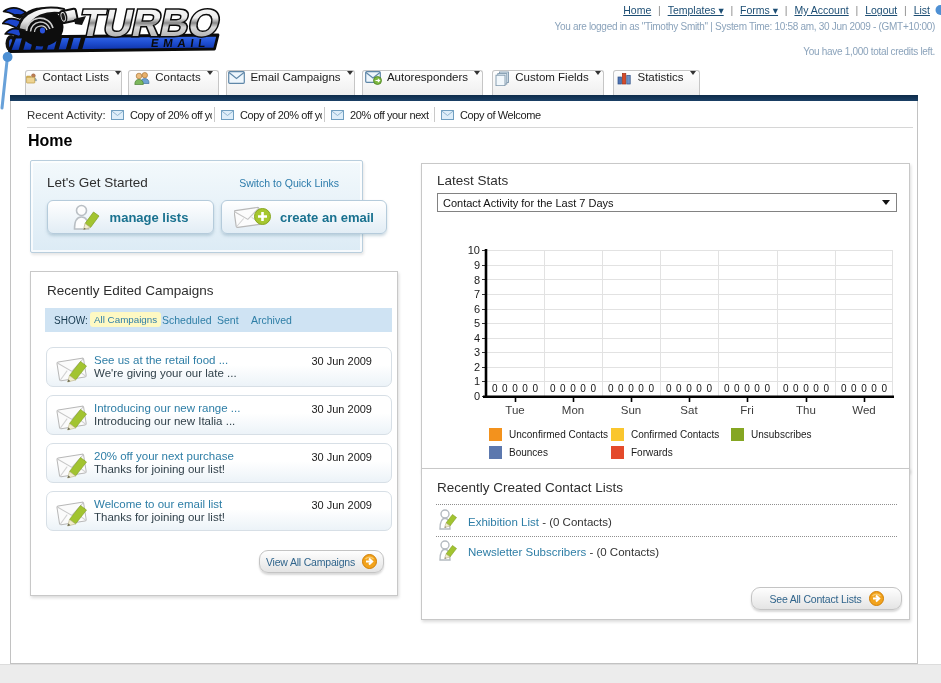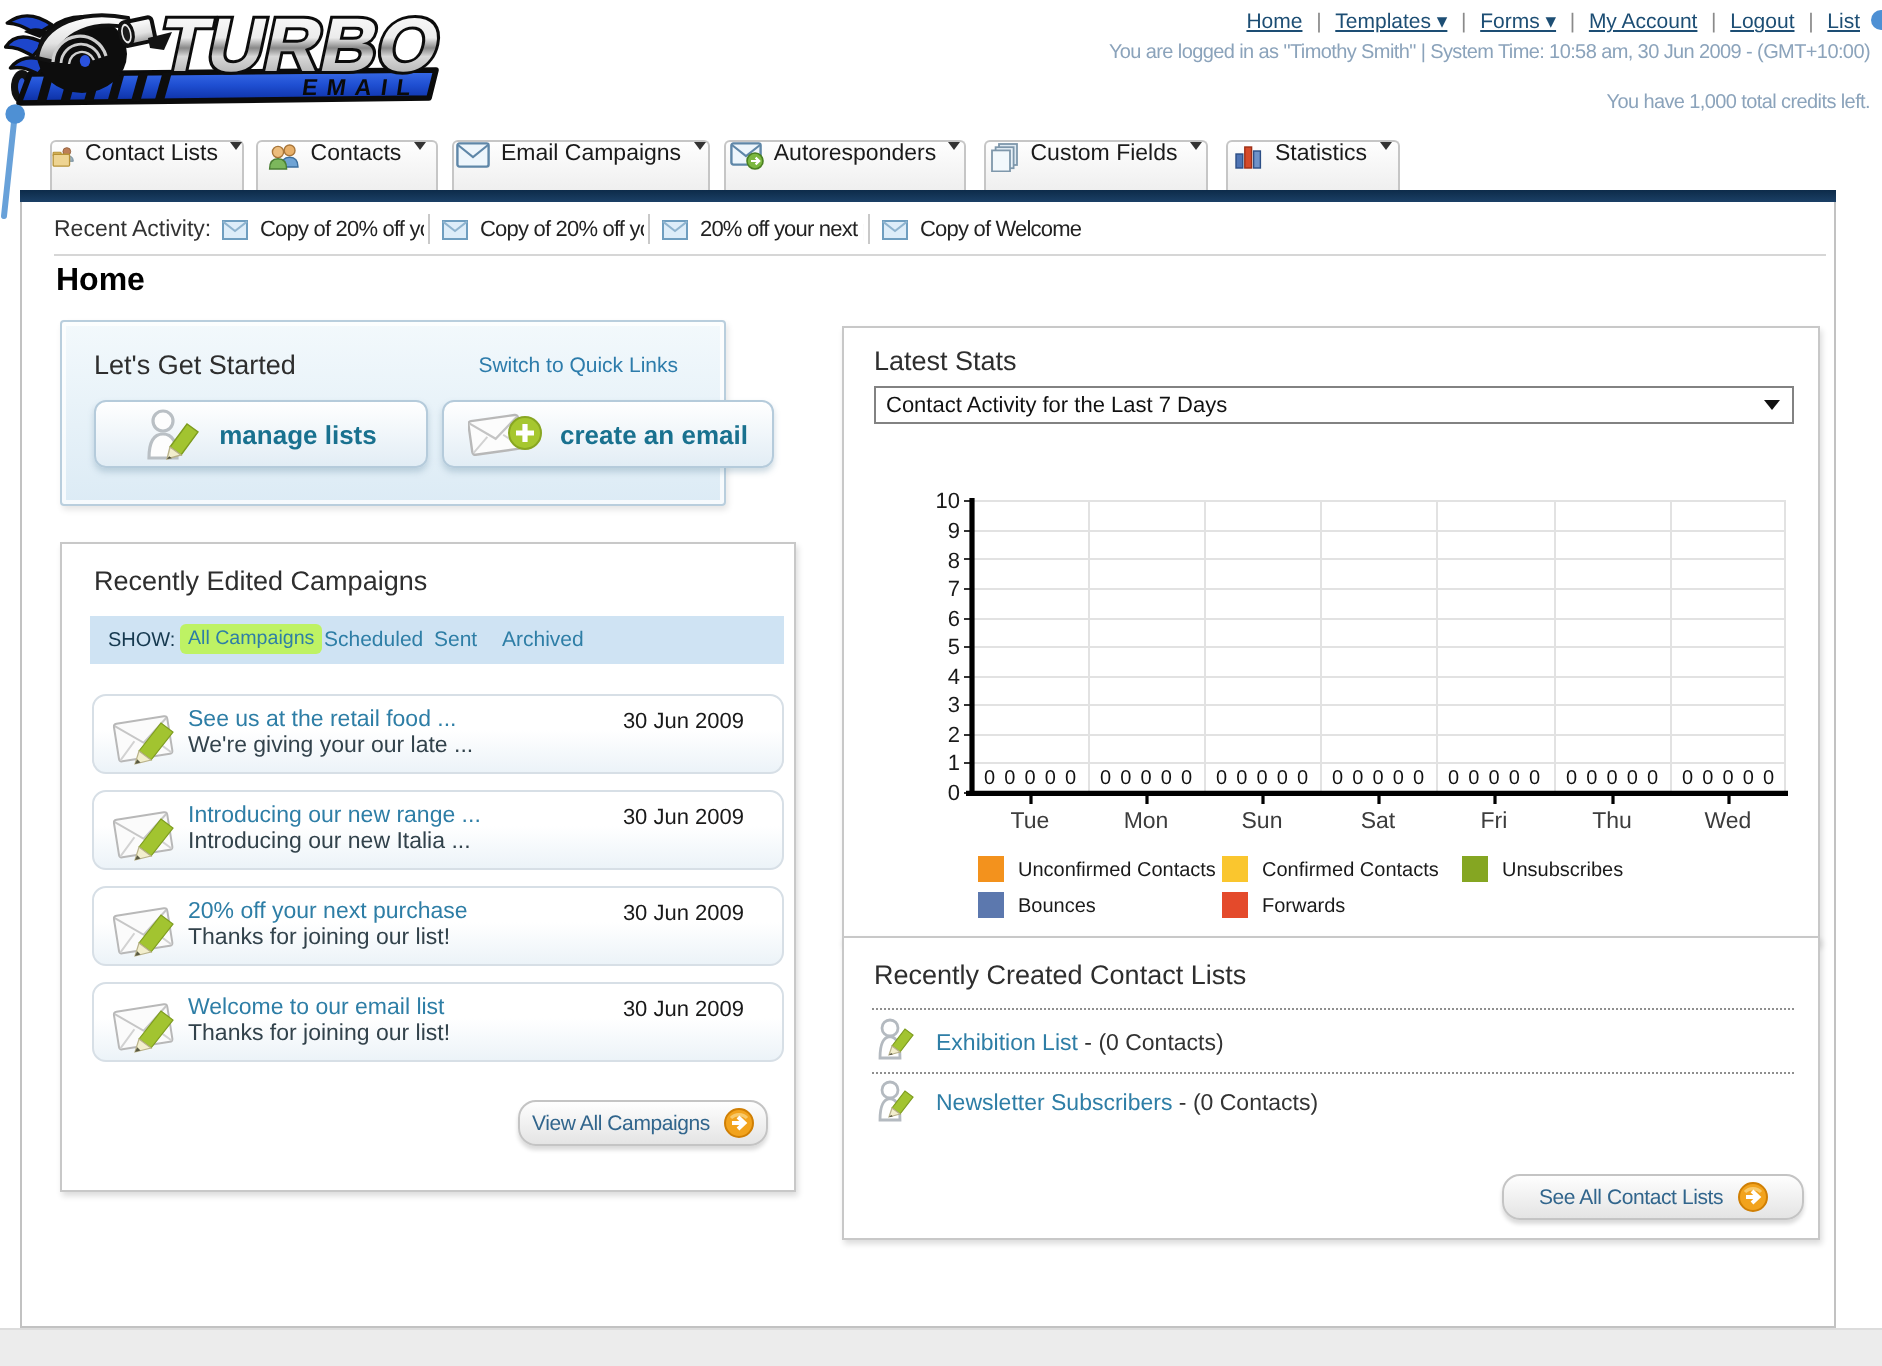--- a/index.html
+++ b/index.html
@@ -211,21 +211,21 @@
         <path d="M24 11.5 H33 M28.5 7 V16" stroke="#fff" stroke-width="2.6"></path>
       </svg>
     <span>create an email</span>
     </div>
 </div>
 
 <div class="panel" id="panelB" style="left:30px;top:271px;width:368px;height:325px">
   <div class="ptitle" style="left:16px;top:11px">Recently Edited Campaigns</div>
   <div class="showbar">
     <span style="position:absolute;left:9px;top:7px;font-size:10px;color:#16394f">SHOW:</span>
-    <span style="position:absolute;left:45px;top:4px;background:#bef264;border-radius:3px;padding:2px 4px;font-size:9.8px" class="teal">All Campaigns</span>
+    <span style="position:absolute;left:45px;top:4px;background:#fef9c3;border-radius:3px;padding:2px 4px;font-size:9.8px" class="teal">All Campaigns</span>
     <span style="position:absolute;left:117px;top:6px;font-size:10.5px" class="teal">Scheduled</span>
     <span style="position:absolute;left:172px;top:6px;font-size:10.5px" class="teal">Sent</span>
     <span style="position:absolute;left:206px;top:6px;font-size:10.5px" class="teal">Archived</span>
   </div>
   <div class="citem" style="top:75px">
     <svg class="abs" style="left:8px;top:5px" width="38" height="30" viewBox="0 0 38 30">
         <g transform="rotate(-9 16 16)">
           <rect x="3" y="7" width="27" height="19" rx="1.5" fill="#fbfbfb" stroke="#b8b8b8"></rect>
           <path d="M3.5 8 L16.5 18.5 L29.5 8" fill="none" stroke="#c6c6c6"></path>
           <path d="M3.5 25.5 L12 17 M29.5 25.5 L21 17" fill="none" stroke="#d2d2d2"></path>

